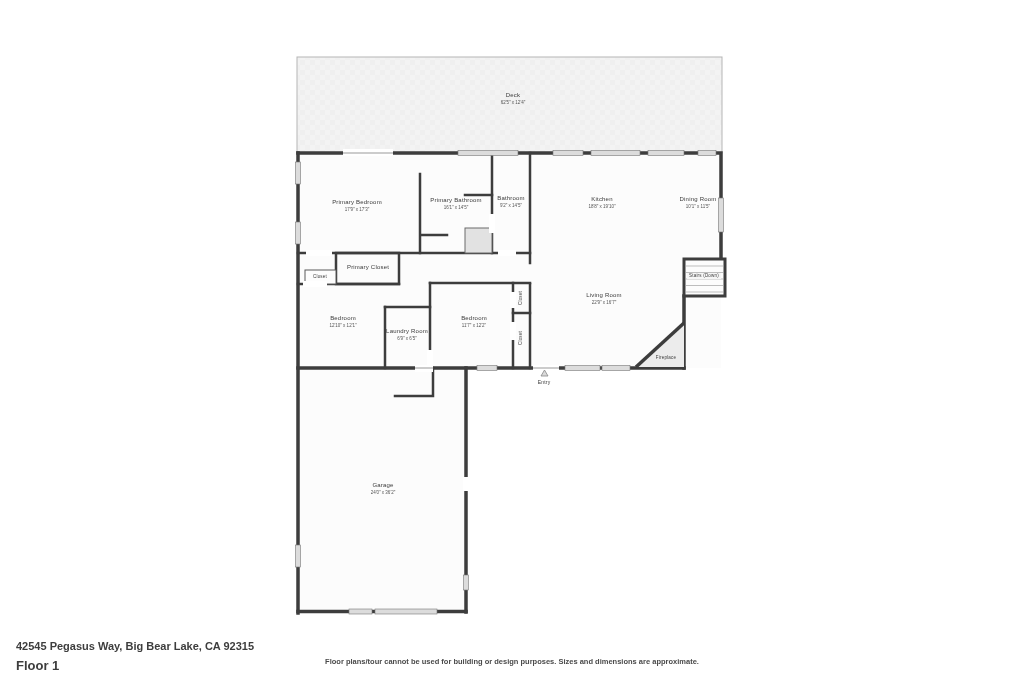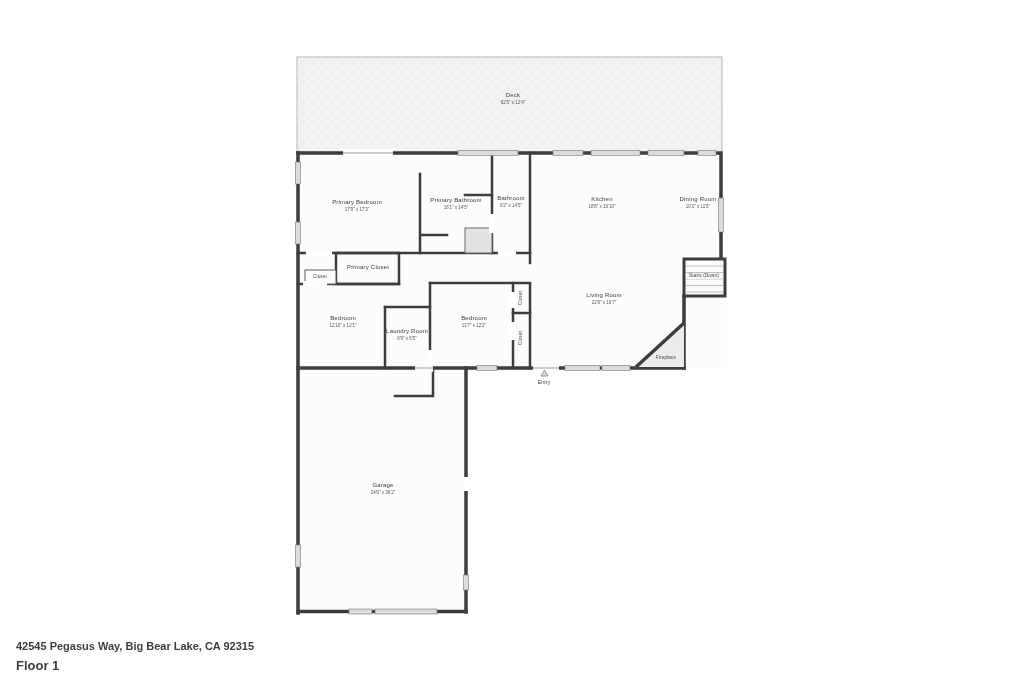--- a/index.html
+++ b/index.html
@@ -210,14 +210,15 @@
     <div class="room-name">Entry</div>
   </div>
 
   <div class="room-label" style="left:383px;top:489px;">
     <div class="room-name">Garage</div>
     <div class="room-dims">24'0" x 36'2"</div>
   </div>
 
   <div class="footer-address">42545 Pegasus Way, Big Bear Lake, CA 92315</div>
   <div class="footer-floor">Floor 1</div>
+  <div class="footer-disclaimer">Floor plans/tour cannot be used for building or design purposes. Sizes and dimensions are approximate.</div>
 
 </div>
 
 </body></html>

